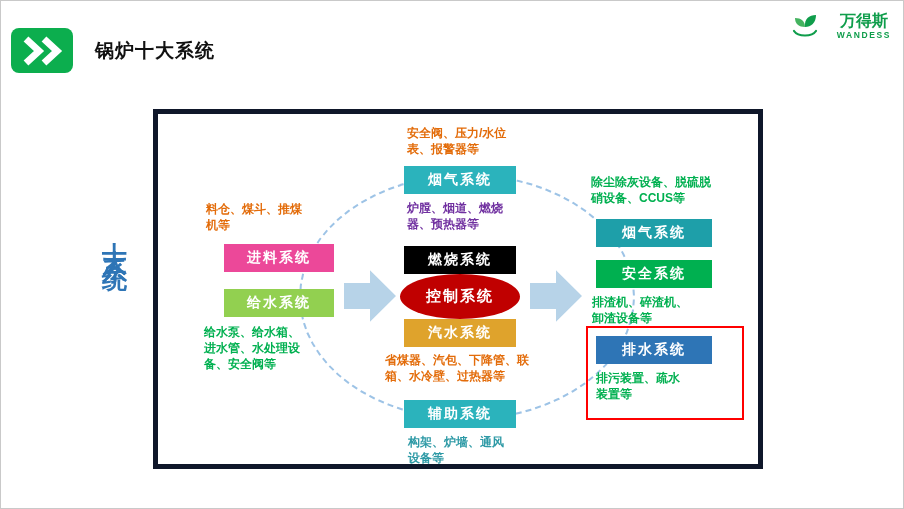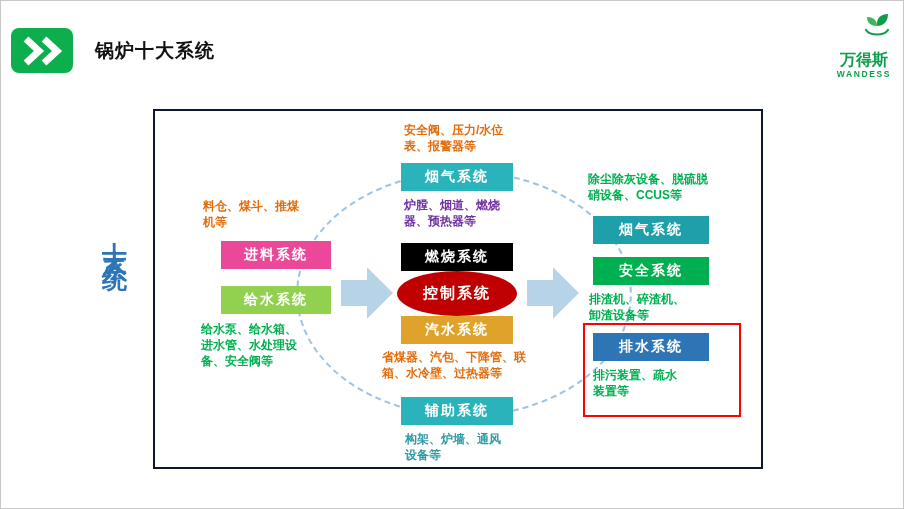--- a/index.html
+++ b/index.html
@@ -6,29 +6,29 @@
   #slide {
     position:relative; width:904px; height:509px; background:#ffffff;
     border:1px solid #c9c9c9; box-sizing:border-box; overflow:hidden;
     font-family:"Liberation Sans","DejaVu Sans",sans-serif;
   }
   .badge {
     position:absolute; left:10px; top:27px; width:62px; height:45px;
     border-radius:8px; display:flex; align-items:center; justify-content:center;
   }
   .title { position:absolute; left:94px; top:37px; font-size:19px; font-weight:bold; color:#111; letter-spacing:1px; }
-  .logo { position:absolute; right:12px; top:11px; display:flex; align-items:flex-end; gap:12px;flex-direction:column; }
+  .logo { position:absolute; right:12px; top:11px; display:flex; align-items:center; gap:18px; }
   .logo-text { display:flex; flex-direction:column; align-items:center; }
   .logo-name { font-size:16px; font-weight:bold; line-height:1.15; }
   .logo-sub  { font-size:8.5px; font-weight:bold; letter-spacing:1.6px; }
   .side-label {
     position:absolute; left:101px; top:220px; writing-mode:vertical-rl;
     font-size:25px; font-weight:bold; letter-spacing:8px; line-height:1;
   }
-  .diagram { position:absolute; left:152px; top:108px; width:610px; height:360px; border:2px solid #0f172a; box-sizing:border-box; }
+  .diagram { position:absolute; left:152px; top:108px; width:610px; height:360px; border:5px solid #0f172a; box-sizing:border-box; }
   .dashed-ellipse { position:absolute; left:141px; top:60px; width:332px; height:242px; border:2px dashed #9dc3e6; border-radius:50%; }
   .sysbox {
     position:absolute; height:28px; display:flex; align-items:center; justify-content:center;
     color:#fff; font-weight:bold; font-size:14px; letter-spacing:2px; white-space:nowrap;
   }
   .note { position:absolute; font-size:12px; font-weight:bold; line-height:1.32; }
   .ellipse-red {
     position:absolute; left:242px; top:160px; width:120px; height:45px; border-radius:50%;
     display:flex; align-items:center; justify-content:center; color:#fff; font-weight:bold;
     font-size:15px; letter-spacing:2px;

